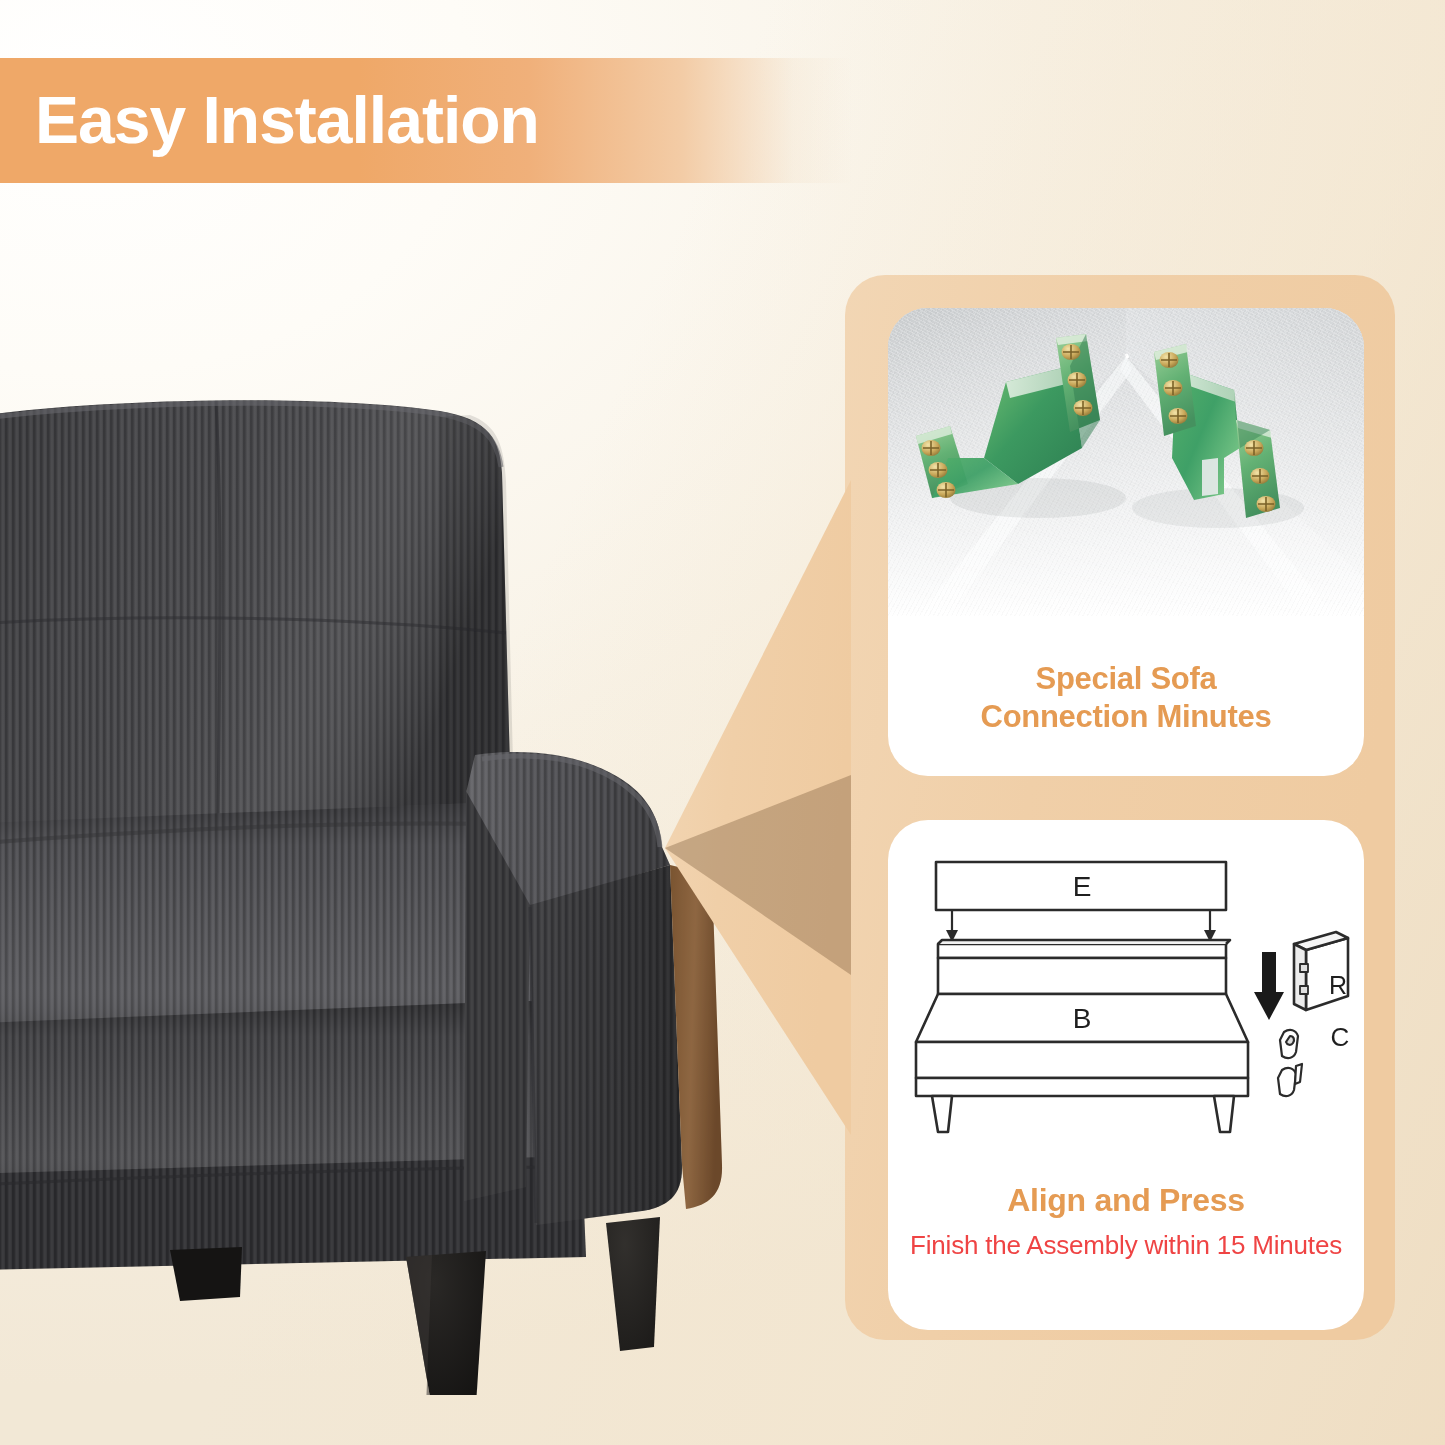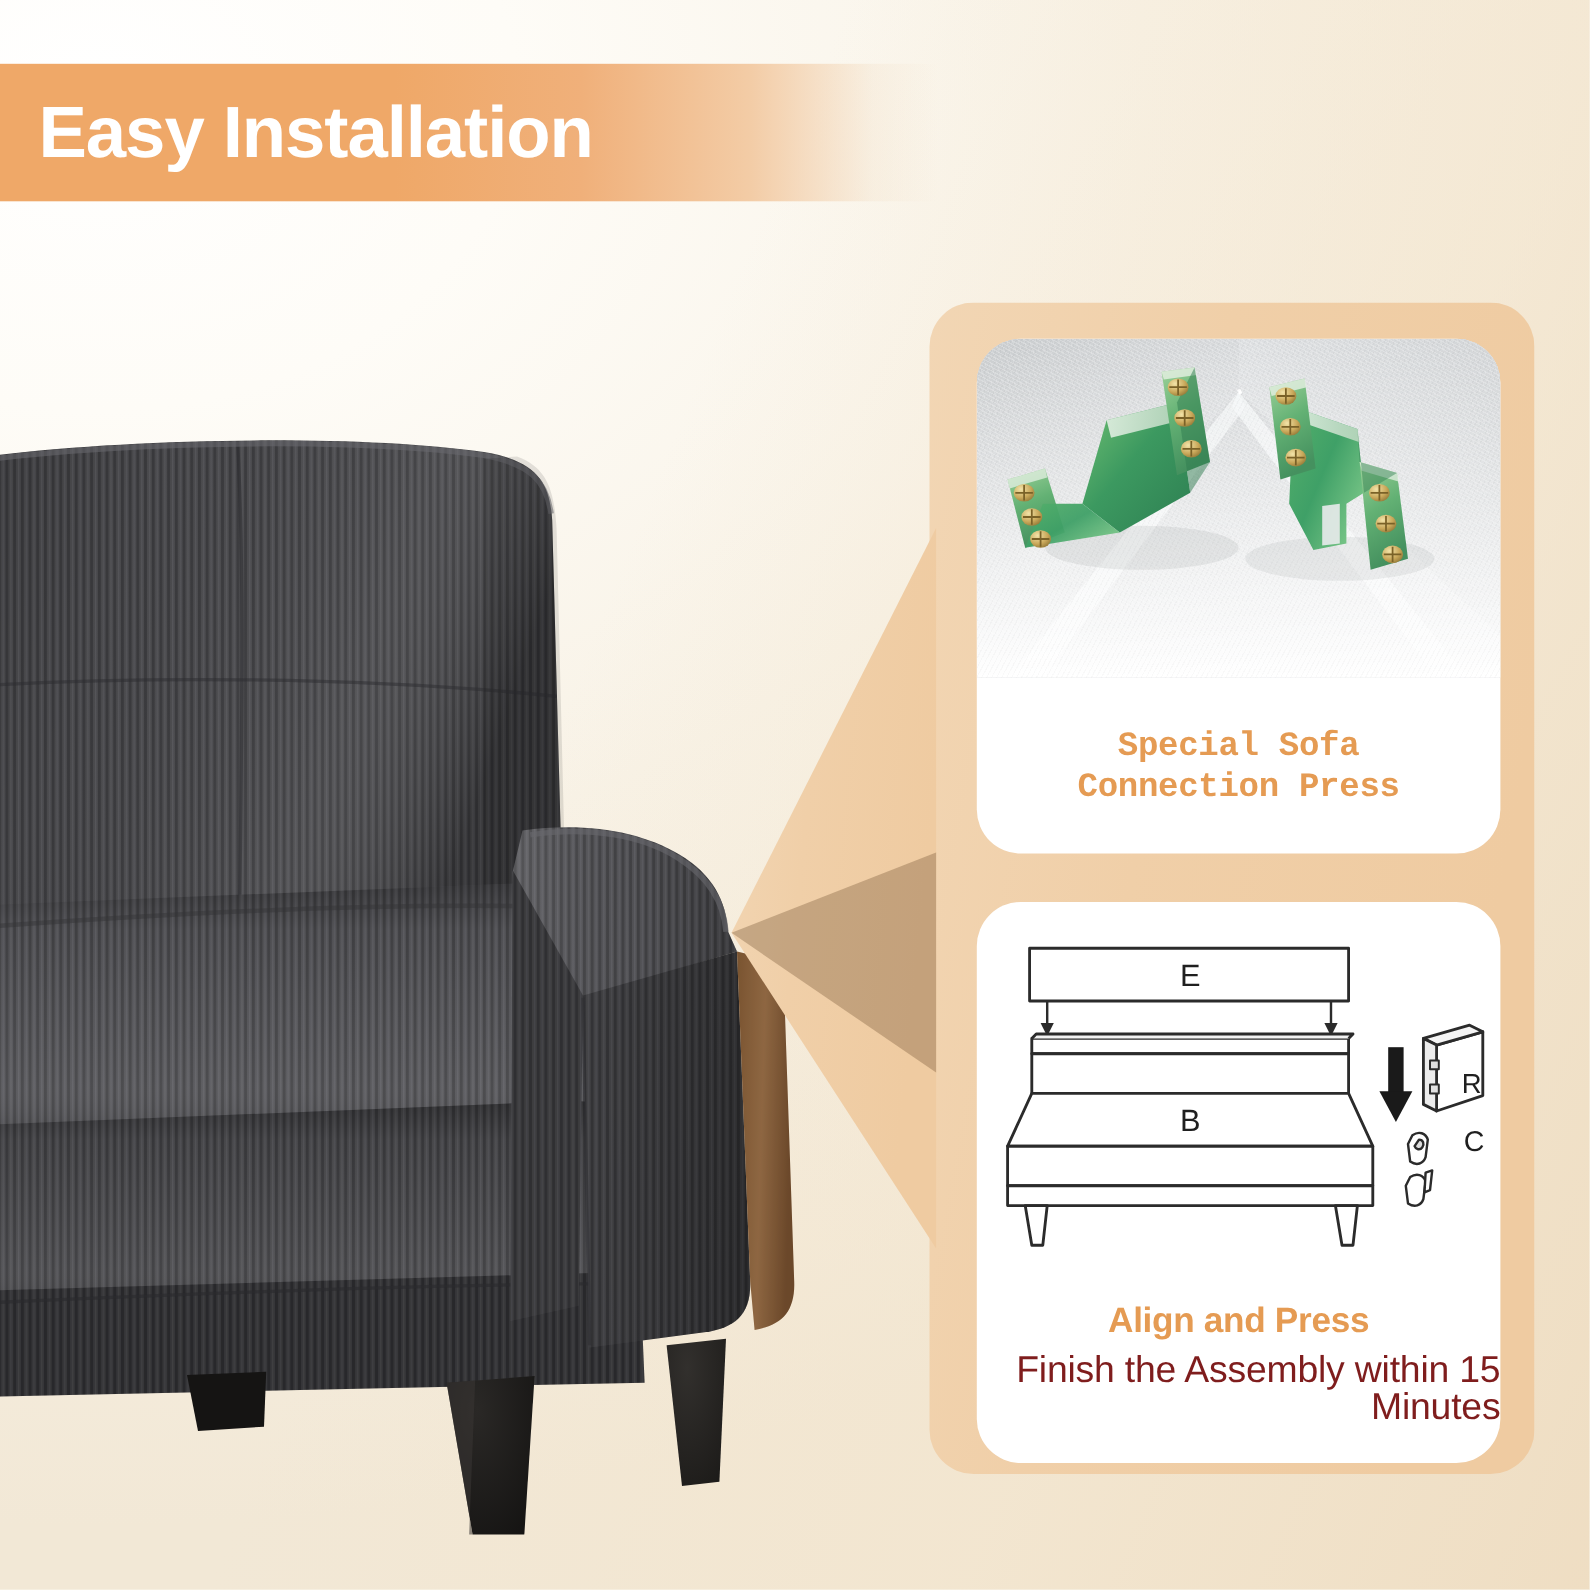--- a/index.html
+++ b/index.html
@@ -36,21 +36,21 @@
   .sofa-wrap{position:absolute;left:-30px;top:395px;width:770px;height:1000px;}
   .sofa-svg{position:absolute;left:0;top:0;}
 
   
   .panel-arrow{position:absolute;left:655px;top:275px;width:740px;height:1075px;}
 
   
   .card{
     position:absolute;background:#FFFFFF;border-radius:40px;overflow:hidden;
   }
-  .card-top{left:888px;top:308px;width:476px;height:468px;font-family:Liberation Mono, monospace;}
+  .card-top{left:888px;top:308px;width:476px;height:468px;}
   .card-bottom{left:888px;top:820px;width:476px;height:510px;}
 
   .photo{
     position:absolute;left:0;top:0;width:476px;height:308px;
     background:
       radial-gradient(130% 120% at 50% 0%, #D4D6D8 0%, #CFD2D4 35%, #E9EAEB 62%, #FBFBFC 86%, #FFFFFF 100%);
   }
   .photo-fold{position:absolute;left:0;top:0;width:476px;height:308px;}
   .photo-noise{
     position:absolute;inset:0;opacity:.5;
@@ -67,22 +67,22 @@
     letter-spacing:-0.3px;
   }
   .card-top .card-caption{top:352px;}
 
   .diagram{position:absolute;left:8px;top:26px;width:460px;height:300px;}
   .card-bottom .cap-main{
     position:absolute;left:0;right:0;top:360px;text-align:center;
     color:#E59B53;font-weight:bold;font-size:32px;line-height:40px;letter-spacing:-0.3px;
   }
   .card-bottom .cap-sub{
-    position:absolute;left:0;right:0;top:408px;text-align:right;
-    color:#7f1d1d;font-weight:normal;font-size:34px;line-height:34px;letter-spacing:-0.2px;
+    position:absolute;left:0;right:0;top:408px;text-align:center;
+    color:#ef4444;font-weight:normal;font-size:26px;line-height:34px;letter-spacing:-0.2px;
   }
 </style>
 </head>
 <body>
 
 <div id="stage">
 
   <div class="bg"></div>
   <div class="bg-warm"></div>
 
@@ -360,21 +360,21 @@
             <path d="M358,140h16M366,133v14" stroke="#7A6228" stroke-width="1.6"></path>
             <path d="M364,168h16M372,161v14" stroke="#7A6228" stroke-width="1.6"></path>
             <path d="M370,196h16M378,189v14" stroke="#7A6228" stroke-width="1.6"></path>
           </g>
         </g>
       </svg>
     </div>
 
     <div class="card-caption">
       <div>Special Sofa</div>
-      <div>Connection Press</div>
+      <div>Connection Minutes</div>
     </div>
   </div>
 
   <div class="card card-bottom">
 
     <svg class="diagram" width="460" height="300" viewBox="0 0 460 300">
       <g fill="none" stroke="#2B2B2B" stroke-width="2.6" stroke-linejoin="round">
 
         <g>
           <rect x="40" y="16" width="290" height="48" fill="#FFFFFF"></rect>

